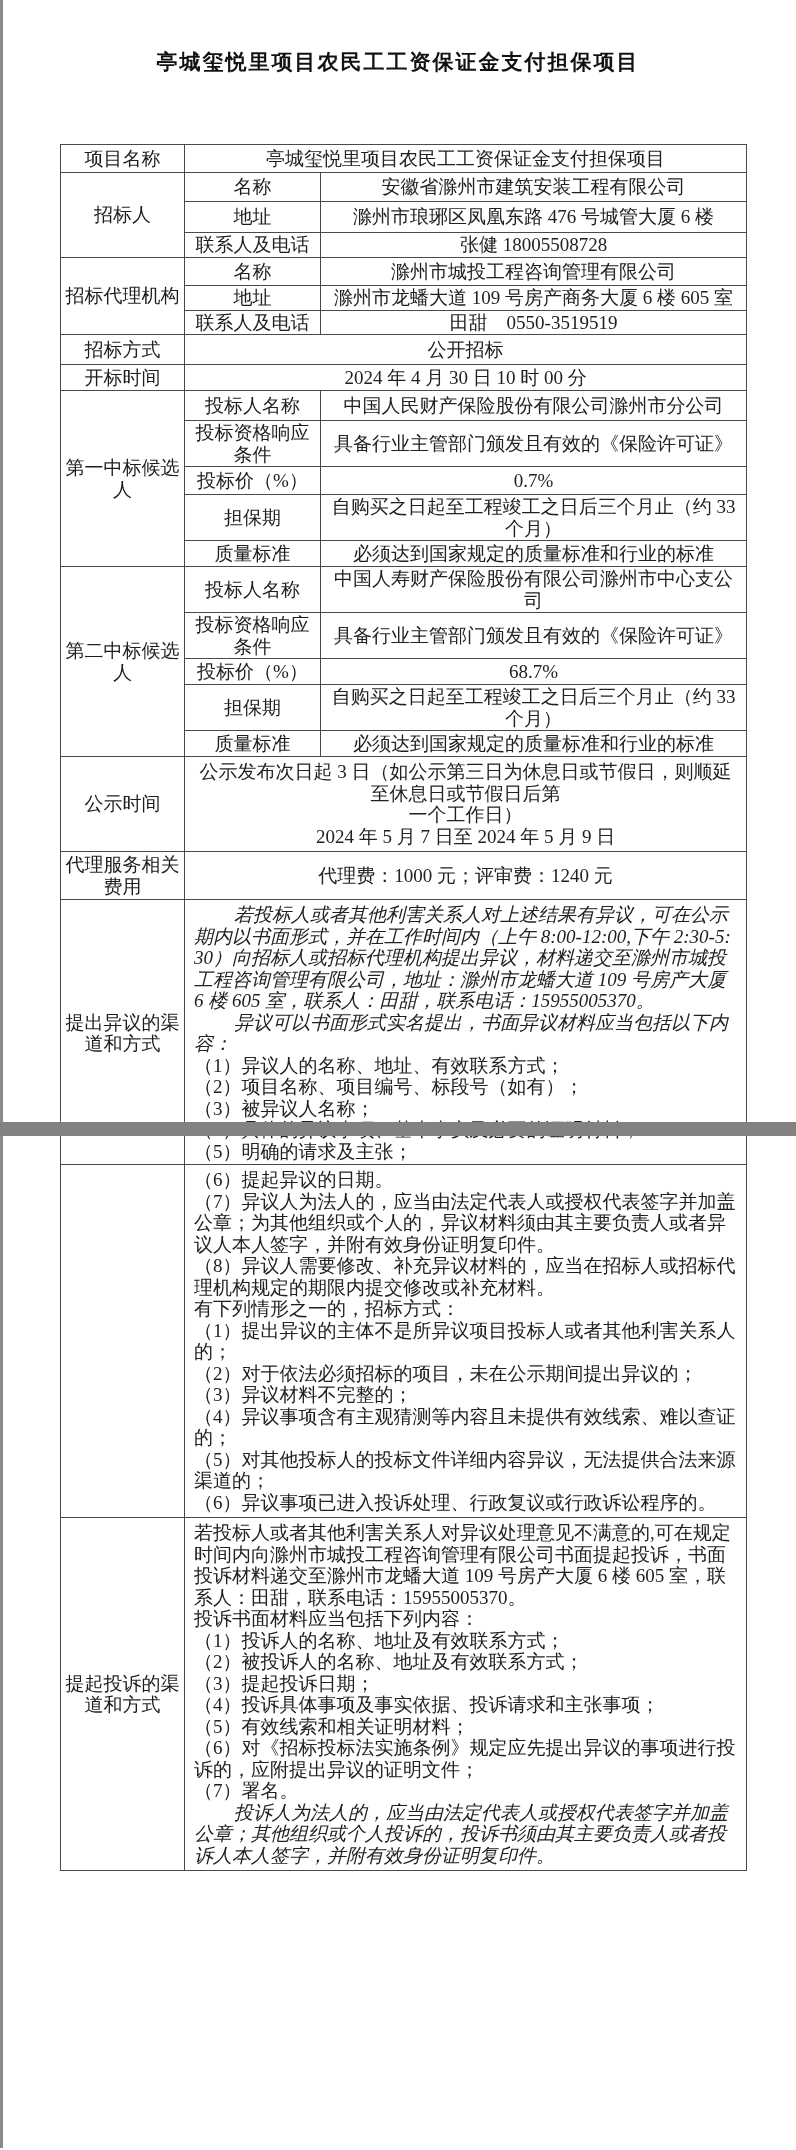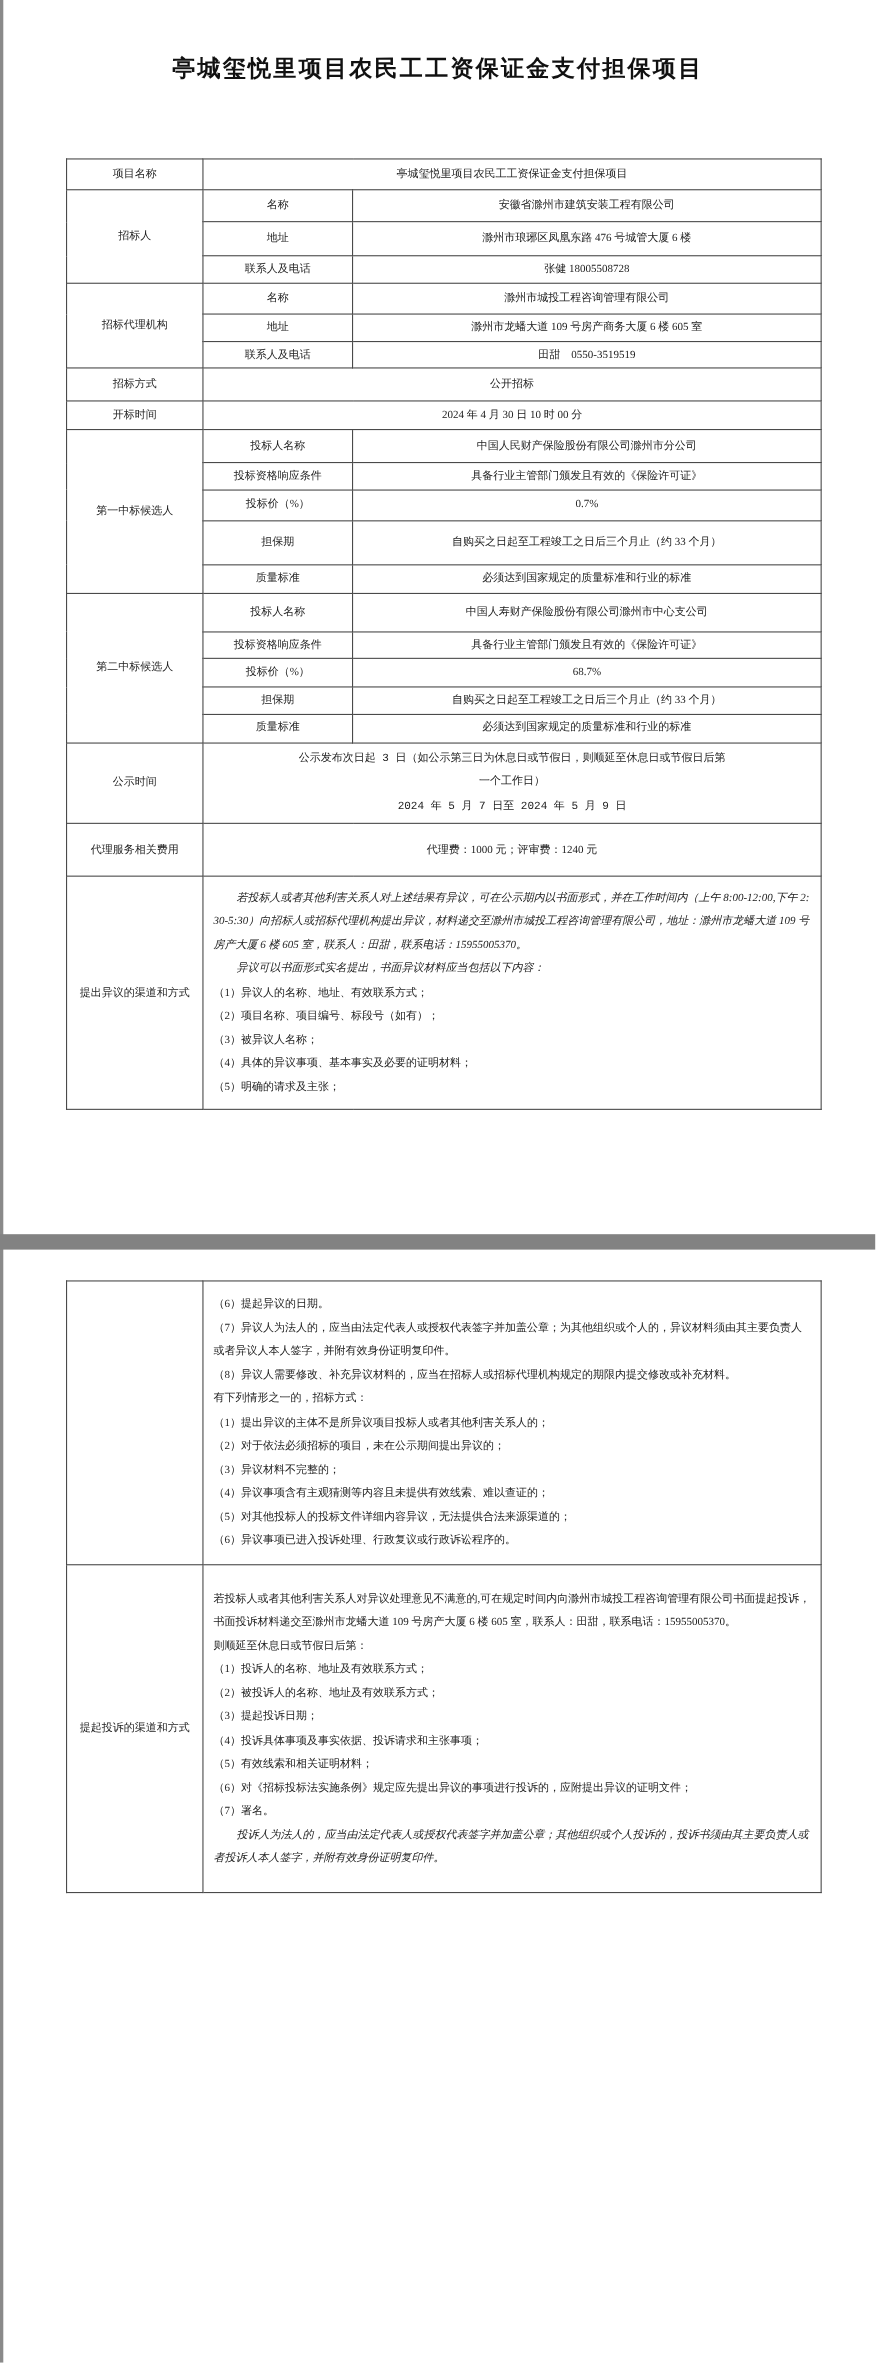--- a/index.html
+++ b/index.html
@@ -9,28 +9,28 @@
   .doc-title{position:absolute;left:0;right:0;text-align:center;margin:0;
              font-family:"Liberation Sans","DejaVu Sans",sans-serif;
              font-weight:bold;color:#111;font-size:21px;letter-spacing:2px;}
   .title-1{top:48px;}
   .title-2{top:102px;letter-spacing:3px;}
   .page-separator{position:absolute;left:0;top:1122px;width:796px;height:14px;background:#828282;}
   table.doc-table{position:absolute;left:60px;width:686px;border-collapse:collapse;table-layout:fixed;
                   background:#fff;}
   .tbl-1{top:144px;}
   .tbl-2{top:1164px;}
-  td{border:1px solid #4a4a4a;font-size:10px;line-height:21.5px;padding:1px 4px;
+  td{border:1px solid #4a4a4a;font-size:19px;line-height:21.5px;padding:1px 4px;
      overflow:hidden;vertical-align:middle;word-break:break-all;}
   td.lbl{text-align:center;color:#1d1d1d;}
   td.val{text-align:center;}
   td.paras{text-align:left;padding:4px 9px;vertical-align:middle;}
   .para{margin:0;}
   .para.indent{text-indent:2.1em;font-style:italic;}
-  .center-lines .para{text-align:center;text-indent:0;font-family:Liberation Mono, monospace;}
+  .center-lines .para{text-align:center;text-indent:0;}
 </style>
 </head>
 <body>
 
 <div class="canvas">
   <div class="edge-line"></div>
 
   <h1 class="doc-title title-1">亭城玺悦里项目农民工工资保证金支付担保项目</h1>
 
   <table class="doc-table tbl-1">
@@ -167,21 +167,21 @@
             <div class="para">（3）异议材料不完整的；</div>
             <div class="para">（4）异议事项含有主观猜测等内容且未提供有效线索、难以查证的；</div>
             <div class="para">（5）对其他投标人的投标文件详细内容异议，无法提供合法来源渠道的；</div>
             <div class="para">（6）异议事项已进入投诉处理、行政复议或行政诉讼程序的。</div>
           </td>
     </tr>
     <tr style="height:298px">
       <td class="lbl">提起投诉的渠道和方式</td>
       <td class="paras">
             <div class="para">若投标人或者其他利害关系人对异议处理意见不满意的,可在规定时间内向滁州市城投工程咨询管理有限公司书面提起投诉，书面投诉材料递交至滁州市龙蟠大道 109 号房产大厦 6 楼 605 室，联系人：田甜，联系电话：15955005370。</div>
-            <div class="para">则顺延至休息日或节假日后第：</div>
+            <div class="para">投诉书面材料应当包括下列内容：</div>
             <div class="para">（1）投诉人的名称、地址及有效联系方式；</div>
             <div class="para">（2）被投诉人的名称、地址及有效联系方式；</div>
             <div class="para">（3）提起投诉日期；</div>
             <div class="para">（4）投诉具体事项及事实依据、投诉请求和主张事项；</div>
             <div class="para">（5）有效线索和相关证明材料；</div>
             <div class="para">（6）对《招标投标法实施条例》规定应先提出异议的事项进行投诉的，应附提出异议的证明文件；</div>
             <div class="para">（7）署名。</div>
             <div class="para indent">投诉人为法人的，应当由法定代表人或授权代表签字并加盖公章；其他组织或个人投诉的，投诉书须由其主要负责人或者投诉人本人签字，并附有效身份证明复印件。</div>
           </td>
     </tr>

